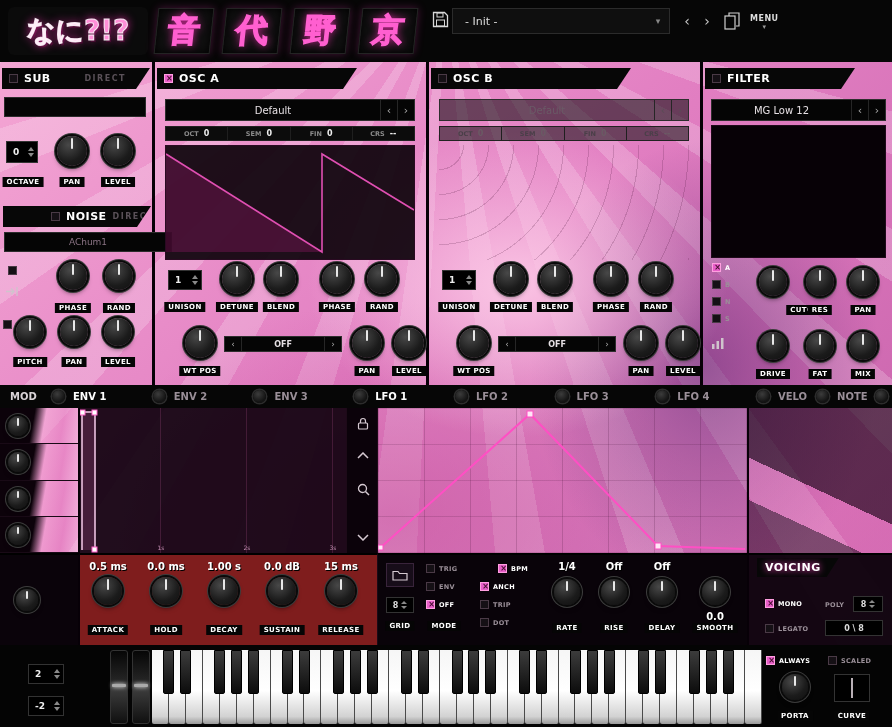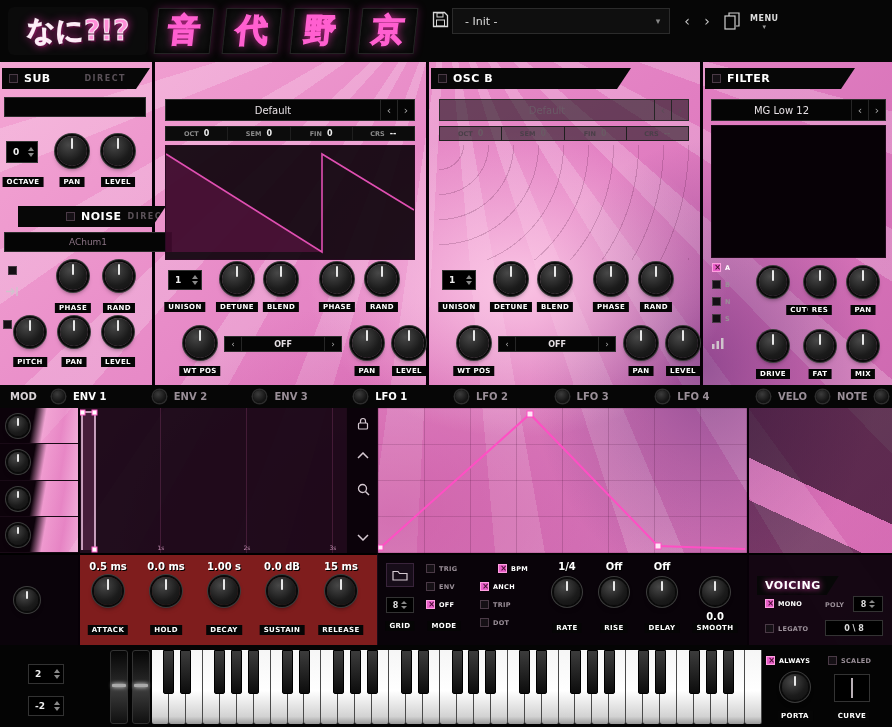--- a/index.html
+++ b/index.html
@@ -104,21 +104,21 @@
    repeating-linear-gradient(90deg,rgba(55,8,42,.18) 0 1px,transparent 1px 46px),
    repeating-linear-gradient(0deg,rgba(55,8,42,.15) 0 1px,transparent 1px 36px),
    rgba(255,255,255,.05);}
 .voicedisp{left:747px;top:408px;width:145px;height:145px;border-left:2px solid #070007;
   background:linear-gradient(205deg,rgba(20,2,16,.6) 0 55%,rgba(238,126,194,.35) 55% 75%,rgba(20,2,16,.45) 75%);}
 
 
 .envparams{left:80px;top:553px;width:297px;height:92px;background:#7f1d1d;border-top:2px solid #000;}
 .lfoparams{left:377px;top:553px;width:370px;height:92px;background:#090309;border-top:2px solid #000;border-left:1px solid #1a0a16;}
 .voiceparams{left:747px;top:553px;width:145px;height:92px;background:rgba(13,2,11,.96);border-top:2px solid #000;border-left:2px solid #070007;}
-.vtitle{position:absolute;left:8px;top:21px;height:19px;background:#070707;display:flex;align-items:center;
+.vtitle{position:absolute;left:8px;top:3px;height:19px;background:#070707;display:flex;align-items:center;
   padding:0 18px 0 8px;font-size:11px;font-weight:bold;letter-spacing:.5px;color:#fff;
   clip-path:polygon(0 0,100% 0,calc(100% - 12px) 100%,0 100%);
   text-shadow:0 0 7px #ff3fc0;filter:drop-shadow(2px 2px 0 rgba(255,120,200,.55));}
 .swrow,.cbrow{position:absolute;display:flex;align-items:center;gap:4px;}
 .swlbl{font-size:6.5px;font-weight:bold;letter-spacing:.3px;color:#9a8f98;}
 .swrow.on .swlbl,.cbrow.on .swlbl{color:#fff;}
 .smallbox{position:absolute;background:#000;border:1px solid #333;display:flex;align-items:center;justify-content:center;
   font-size:8px;font-weight:bold;color:#ddd;}
 .folderbtn{position:absolute;left:8px;top:8px;width:28px;height:24px;background:#170d19;border:1px solid #39243b;
   display:flex;align-items:center;justify-content:center;}
@@ -191,21 +191,21 @@
         <span class="tri-u"></span>
         <span class="tri-d"></span>
       </span>
   </div>
   <div class="knob k30" style="left:57px;top:136px;"></div>
   <div class="knob k30" style="left:103px;top:136px;"></div>
   <div class="chip" style="left:23px;top:177px;">OCTAVE</div>
   <div class="chip" style="left:72px;top:177px;">PAN</div>
   <div class="chip" style="left:118px;top:177px;">LEVEL</div>
 
-  <div class="abs sec-head" style="left:18px;top:206px;width:148px;padding-left:48px;">
+  <div class="abs sec-head" style="left:3px;top:206px;width:148px;padding-left:48px;">
     <span class="cb"></span>
     <span>NOISE</span>
     <span class="direct">DIRECT</span>
   </div>
   <div class="abs dropdown" style="left:4px;top:232px;width:168px;height:20px;justify-content:center;font-size:9px;color:#8a7384;">
     <span>AChum1</span>
   </div>
   <span class="abs cb" style="left:8px;top:266px;"></span>
   <div class="abs" style="left:6px;top:281px;">
     <svg width="13" height="9" viewBox="0 0 13 9">
@@ -217,20 +217,24 @@
   <div class="chip" style="left:73px;top:303px;">PHASE</div>
   <div class="chip" style="left:119px;top:303px;">RAND</div>
   <span class="abs cb" style="left:3px;top:320px;"></span>
   <div class="knob k28" style="left:16px;top:318px;"></div>
   <div class="knob k28" style="left:60px;top:318px;"></div>
   <div class="knob k28" style="left:104px;top:318px;"></div>
   <div class="chip" style="left:30px;top:357px;">PITCH</div>
   <div class="chip" style="left:74px;top:357px;">PAN</div>
   <div class="chip" style="left:118px;top:357px;">LEVEL</div>
 
+  <div class="abs sec-head" style="left:157px;top:68px;width:200px;">
+    <span class="cb on"></span>
+    <span>OSC A</span>
+  </div>
   <div class="presetrow" style="left:165px;top:99px;width:250px;">
     <span class="prname">Default</span>
     <span class="prarr">‹</span>
     <span class="prarr">›</span>
   </div>
   <div class="pitchrow" style="left:165px;top:126px;width:250px;">
     <div class="pcell">
         <span class="pl">OCT</span>
         <span class="pv">0</span>
       </div>

